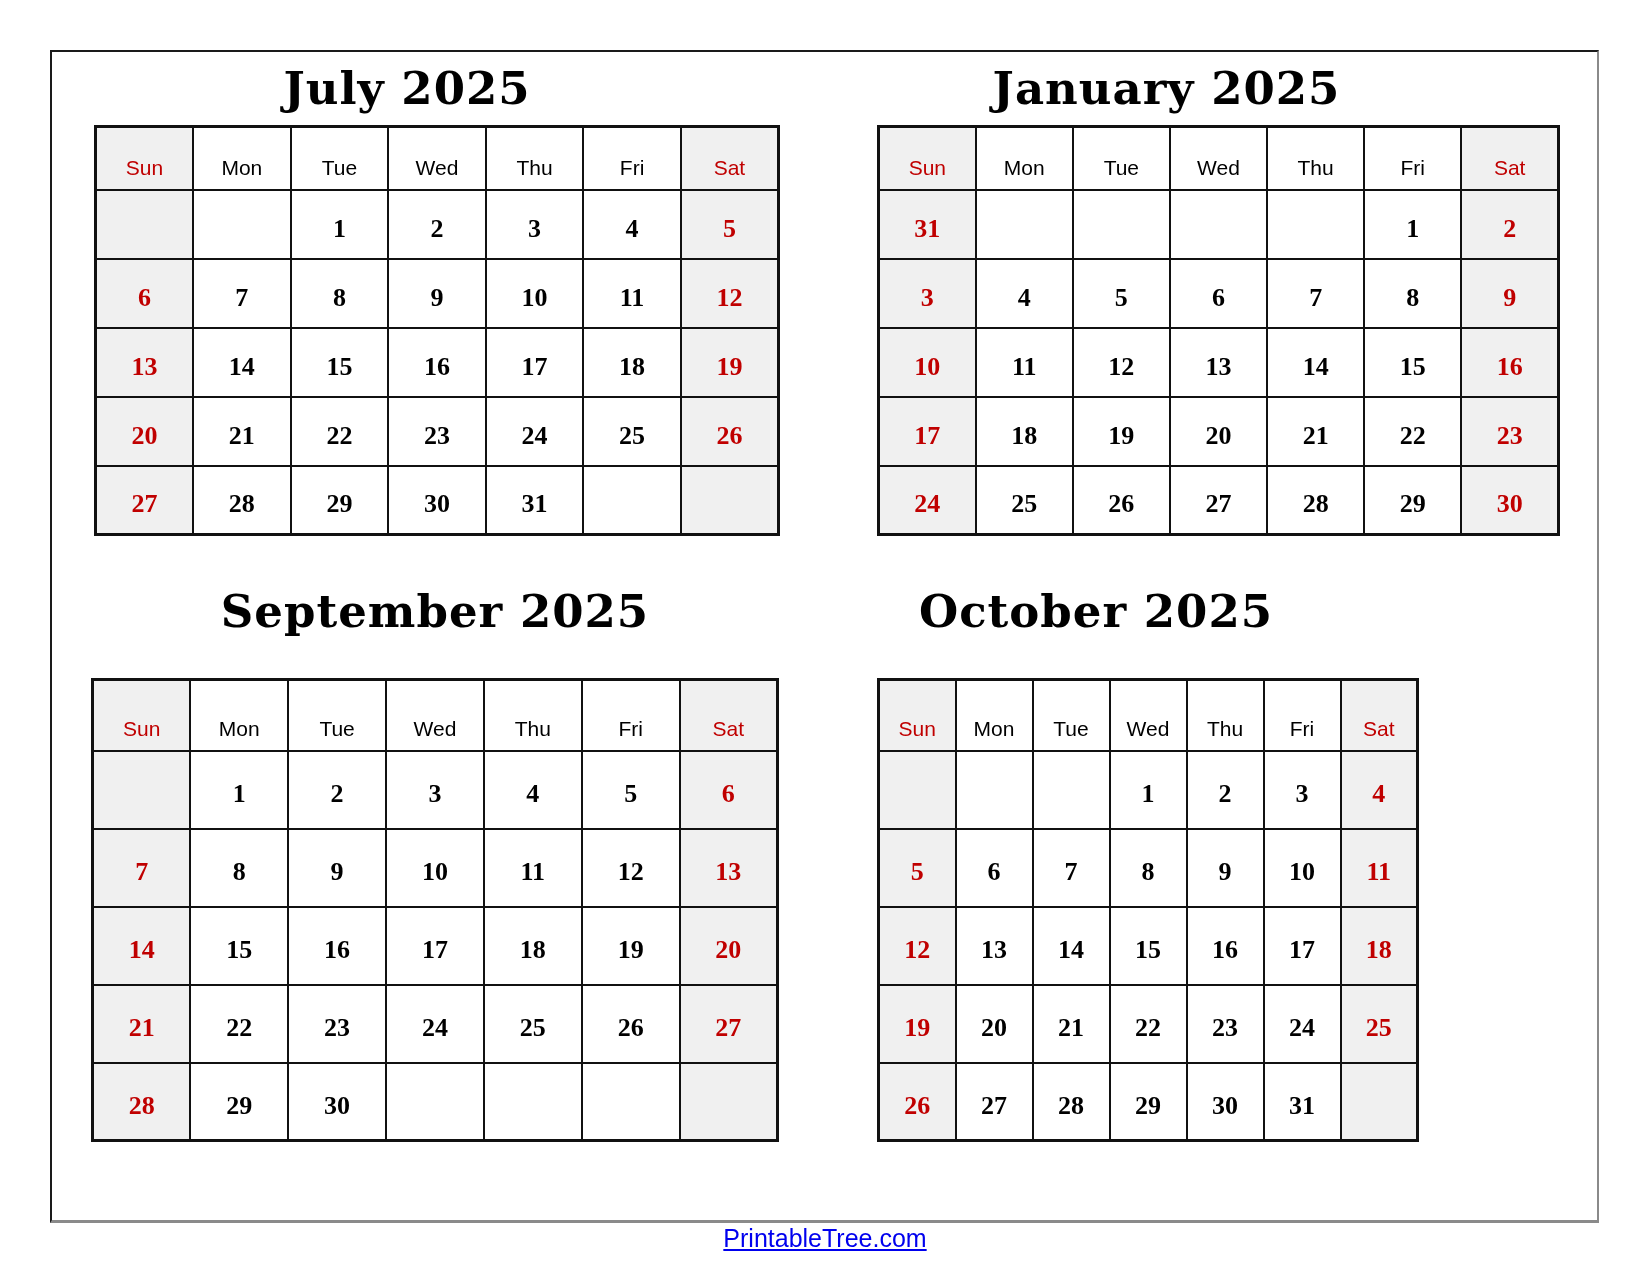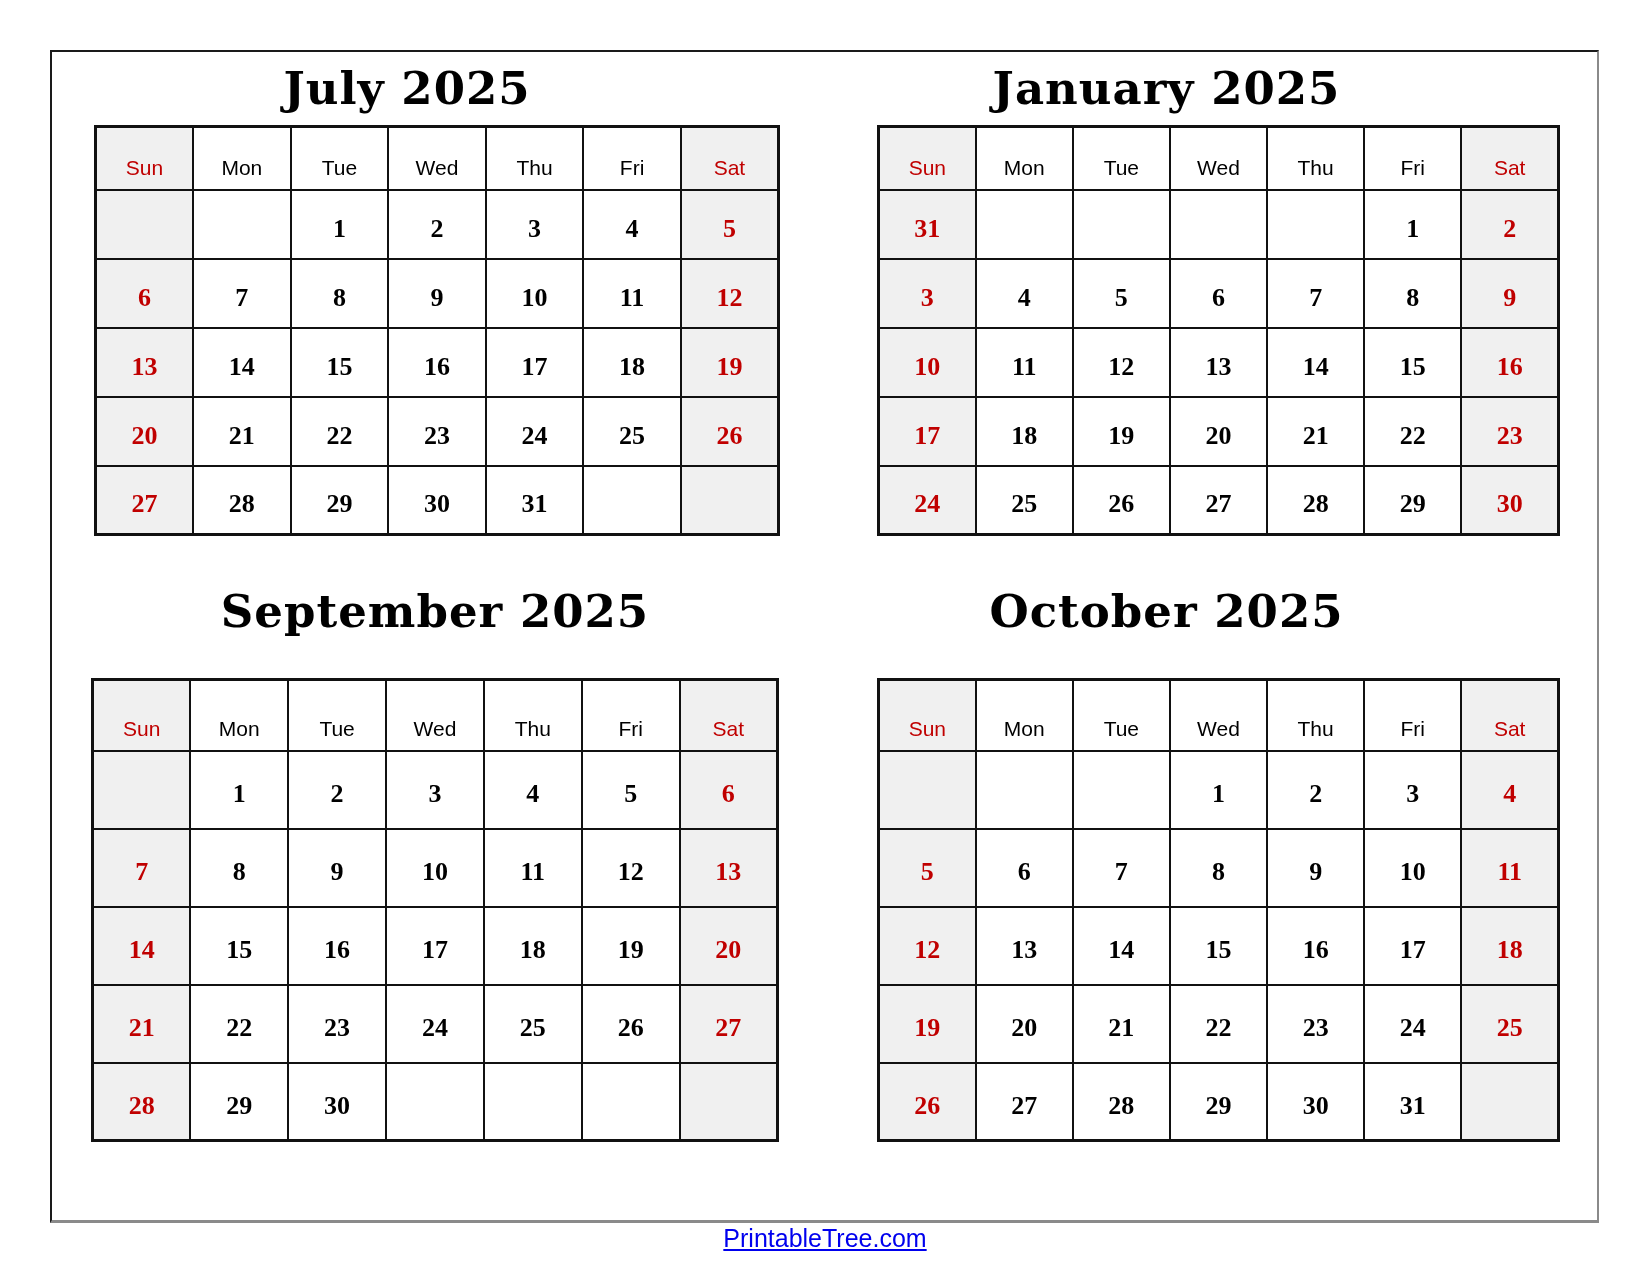--- a/index.html
+++ b/index.html
@@ -39,21 +39,21 @@
     font-family: "DejaVu Serif", serif;
     font-weight: 700;
     font-size: 45px;
     letter-spacing: 1px;
     color: #000;
     white-space: nowrap;
   }
   .month.m-july     { left: 94px;  top: 52px;  width: 686px; }
   .month.m-august   { left: 877px; top: 52px;  width: 683px; }
   .month.m-september{ left: 91px;  top: 575px; width: 688px; }
-  .month.m-october  { left: 877px; top: 575px; width: 683px; }
+  .month.m-october  { left: 877px; top: 575px; width: 542px; }
   .row1 h2 { height: 73px; }
   .row2 h2 { height: 103px; padding-bottom: 30px; box-sizing: border-box; }
   h2.shift-sm { transform: translateX(-30px); }
   h2.shift-md { transform: translateX(-52px); }
 
   table.cal {
     width: 100%;
     border-collapse: collapse;
     table-layout: fixed;
     background: #ffffff;

